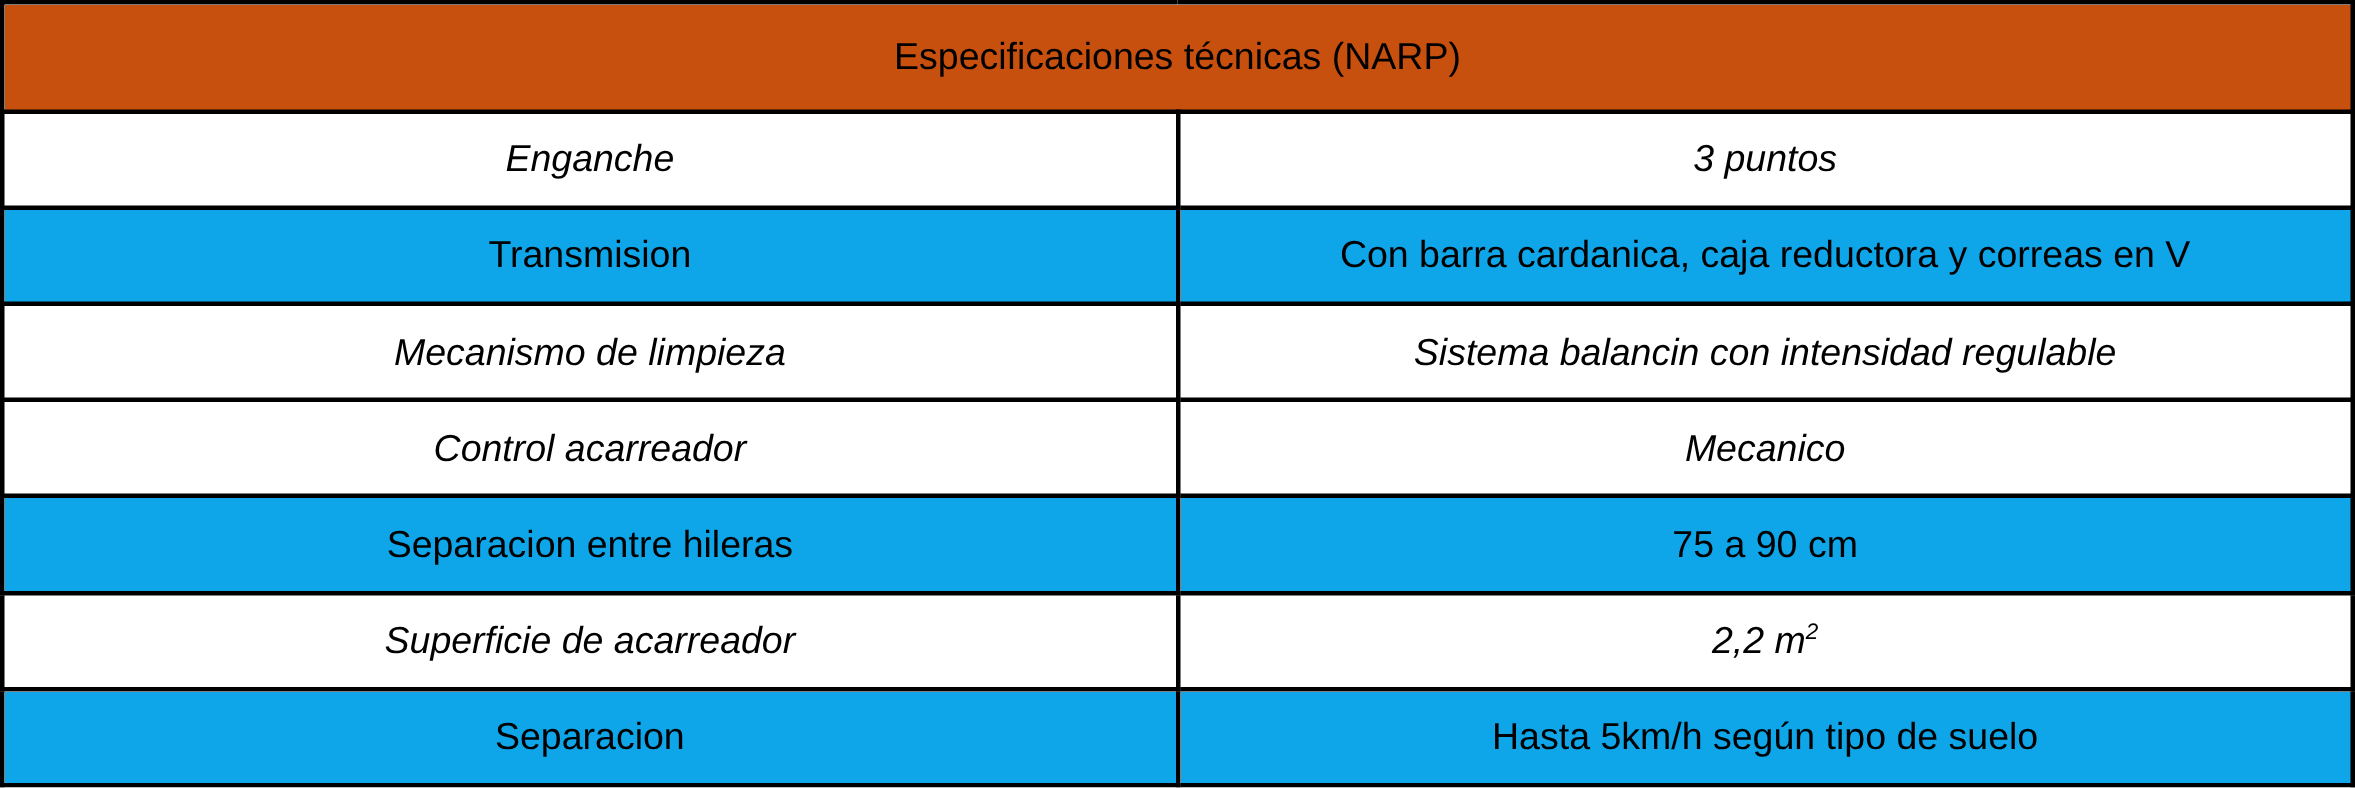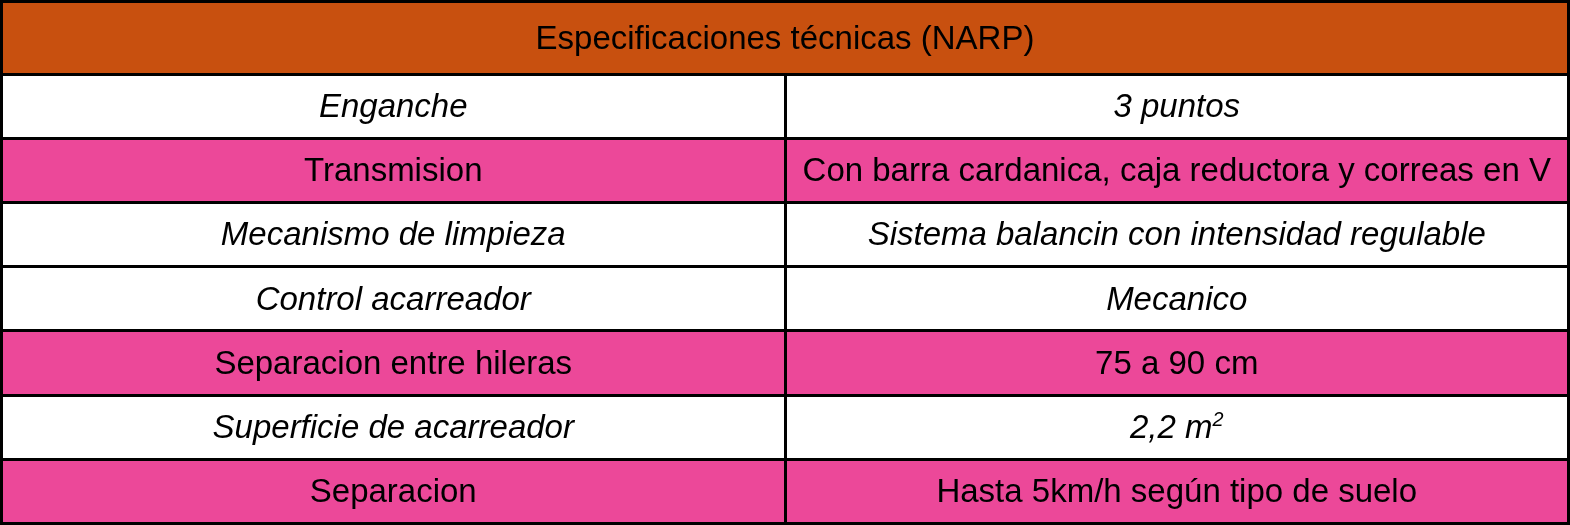--- a/index.html
+++ b/index.html
@@ -17,39 +17,39 @@
     width: 1570px;
     height: 525px;
     border-collapse: collapse;
     table-layout: fixed;
     background: #ffffff;
   }
   .spec-table td {
     border: 3px solid #000000;
     text-align: center;
     vertical-align: middle;
-    font-size: 33px;
+    font-size: 25px;
     line-height: 1.05;
     color: #000000;
     padding: 0 4px;
     white-space: nowrap;
     overflow: hidden;
   }
   .title-cell {
     background: #c8500f;
     color: #000000;
     font-size: 38px;
     height: 56px;
   }
   .row-white td {
     background: #ffffff;
     font-style: italic;
   }
   .row-tan td {
-    background: #ec4899;
+    background: #0ea5e9;
   }
   .label-col {
     width: 565px;
   }
   .value-col {
     width: 1005px;
     margin-top: 12px;
   }
   .value-col sup {
     font-size: 0.6em;

